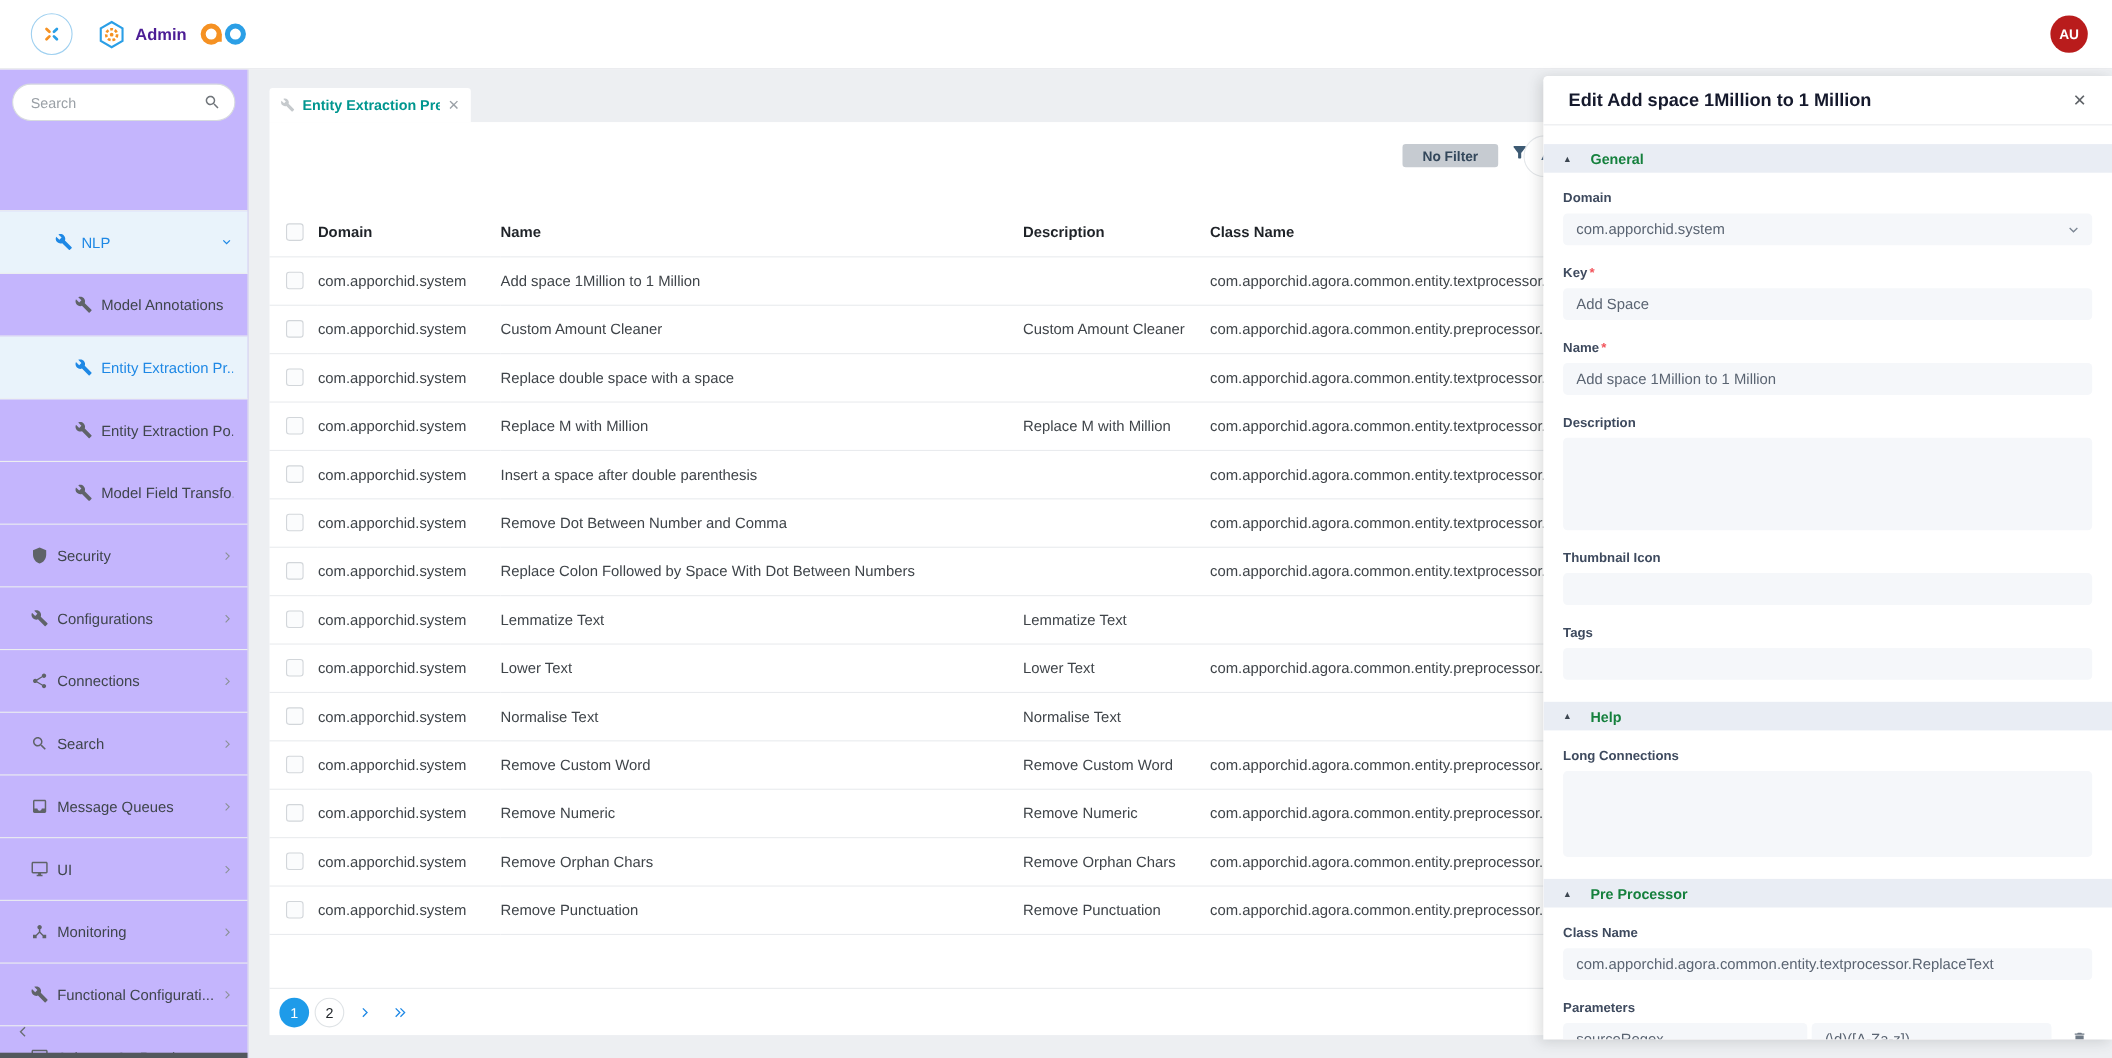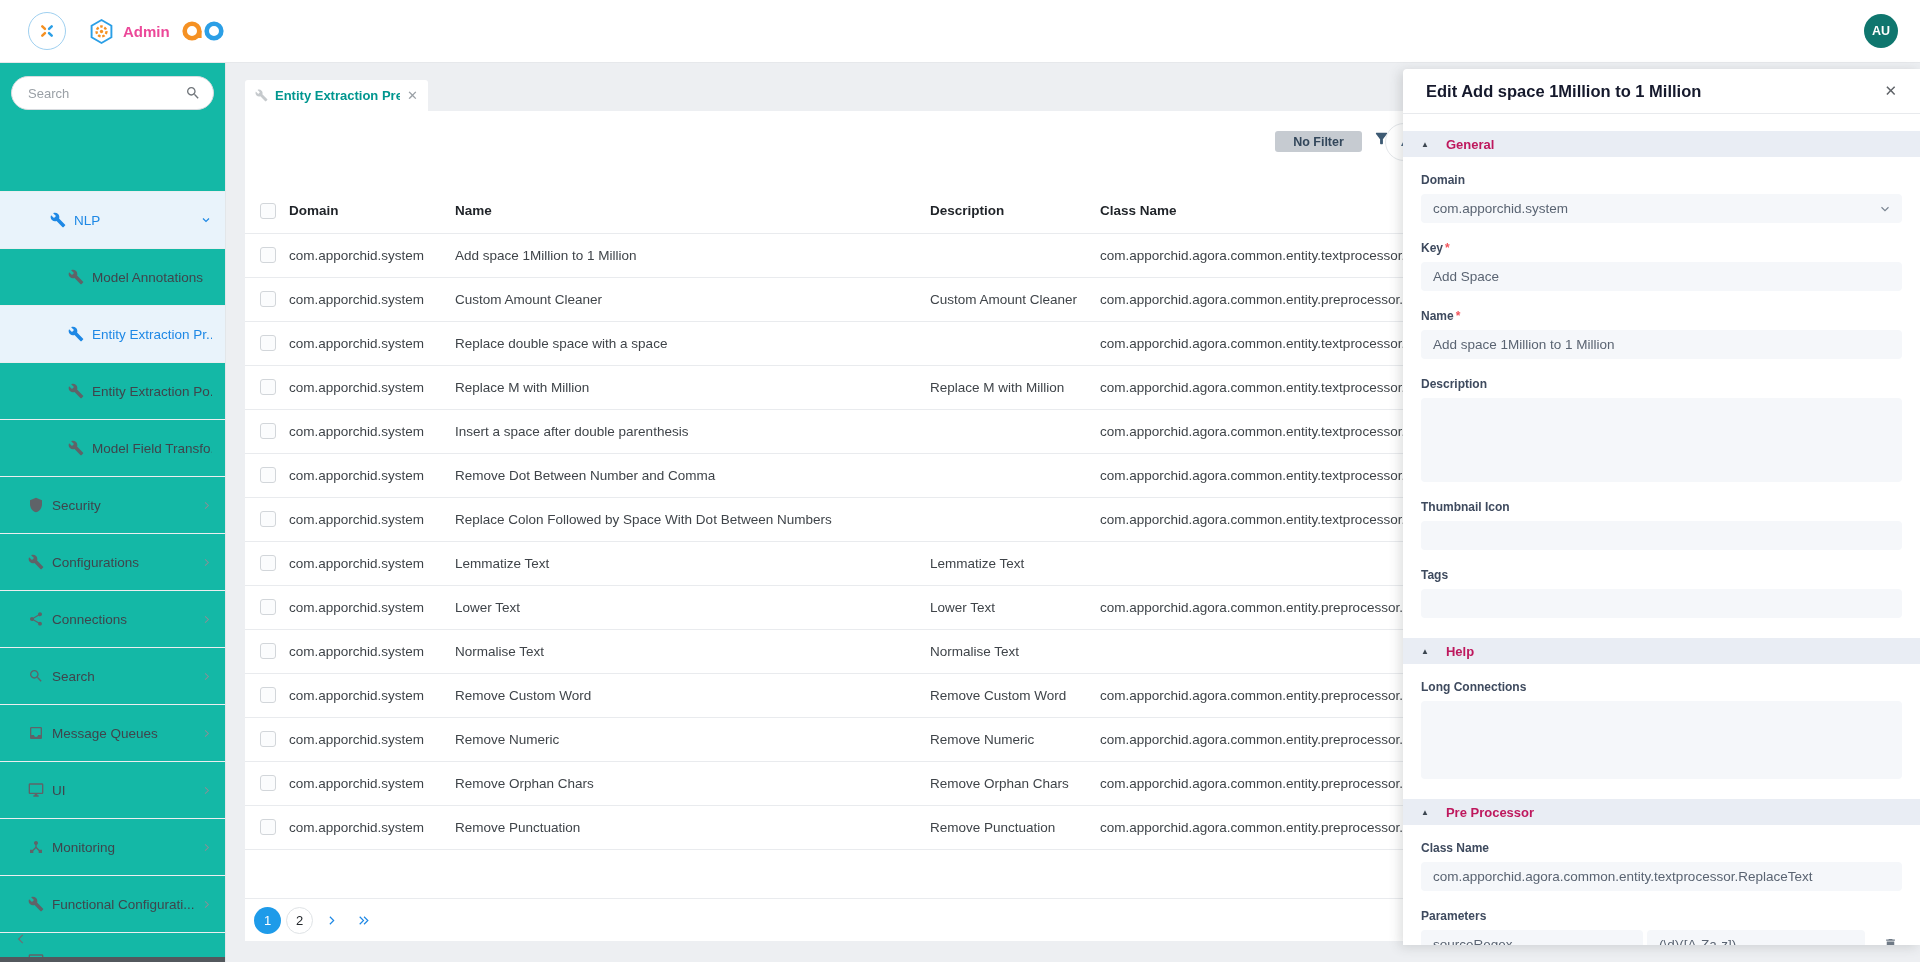--- a/index.html
+++ b/index.html
@@ -6,27 +6,27 @@
   html,body { width:1920px; height:962px; overflow:hidden; }
   body { font-family:"Liberation Sans", sans-serif; background:#edeff2; position:relative; color:#3f454c; }
   .ic { flex:0 0 auto; }
 
   
   .header { position:absolute; top:0; left:0; right:0; height:63px; background:#fff;
             border-bottom:1px solid #e6e8eb; z-index:40; display:flex; align-items:center; padding:0 22px; }
   .logo-circle { width:38px; height:38px; border-radius:50%; border:1.5px solid #9fd0f0;
                  display:flex; align-items:center; justify-content:center; margin-left:6px; cursor:pointer; }
   .hex-logo { margin-left:22px; display:flex; align-items:center; }
-  .app-name { font-size:15px; font-weight:700; color:#ec4899; margin-left:8px; }
+  .app-name { font-size:15px; font-weight:700; color:#4c1d95; margin-left:8px; }
   .ao-logo { margin-left:10px; display:flex; align-items:center; }
-  .avatar { margin-left:auto; width:34px; height:34px; border-radius:50%; background:#0f766e; color:#fff;
+  .avatar { margin-left:auto; width:34px; height:34px; border-radius:50%; background:#b91c1c; color:#fff;
             font-size:12.5px; font-weight:700; display:flex; align-items:center; justify-content:center; cursor:pointer; }
 
   
-  .sidebar { position:absolute; top:63px; left:0; width:226px; bottom:0; background:#14b8a6;
+  .sidebar { position:absolute; top:63px; left:0; width:226px; bottom:0; background:#c4b5fd;
              border-right:1px solid #e3e6e9; z-index:30; }
   .search-wrap { margin:13px 11px 0; position:relative; }
   .search-input { width:100%; height:34px; border:1px solid #d7dbdf; border-radius:17px; background:#fff;
                   padding:0 38px 0 16px; font-size:13px; color:#5f6368; outline:none; font-family:inherit; }
   .search-input::placeholder { color:#9aa0a6; }
   .search-ic { position:absolute; right:13px; top:9px; color:#70757a; }
   .nav { position:absolute; top:128px; left:0; right:0; border-top:1px solid #eceef0; }
   .nav-item { height:57px; border-bottom:1px solid #eceef0; display:flex; align-items:center;
               padding-right:13px; cursor:pointer; color:#3f454c; font-size:13.5px; }
   .nav-item .nav-label { margin-left:8px; white-space:nowrap; overflow:hidden; }
@@ -79,21 +79,21 @@
   .panel { position:absolute; left:1403px; top:69px; right:0; bottom:17px; background:#fff; z-index:50;
            border-radius:4px 0 0 0; box-shadow:-3px 2px 12px rgba(60,64,67,.18); overflow:hidden; }
   .panel-head { height:45px; border-bottom:1px solid #e8eaed; display:flex; align-items:center; padding:0 23px; }
   .panel-title { font-size:16.5px; font-weight:700; color:#15192c; flex:1; }
   .panel-close { color:#5f6368; font-size:15px; cursor:pointer; }
   .panel-body { position:absolute; top:46px; left:0; right:0; bottom:0; padding:16px 18px 0; overflow:hidden; }
   .sec-bar { margin:0 -18px; height:26px; background:#e9edf4; display:flex; align-items:center;
              padding:0 18px; cursor:pointer; }
   .sec-bar + .sec-bar, .mt20 { margin-top:20px; }
   .caret { font-size:8px; color:#3c4650; }
-  .sec-label { font-size:13px; font-weight:700; color:#be185d; margin-left:17px; }
+  .sec-label { font-size:13px; font-weight:700; color:#15803d; margin-left:17px; }
   .fld { margin-top:18px; }
   .fld.first { margin-top:16px; }
   .fld label { display:block; font-size:12px; font-weight:700; color:#3e4a5e; }
   .req { color:#f2545b; margin-left:2px; }
   .inp { margin-top:7px; display:block; width:100%; height:29px; background:#f5f7fa; border:none;
          border-radius:4px; padding:0 12px; font-size:13.5px; color:#5a6472; font-family:inherit; outline:none; }
   .select { display:flex; align-items:center; justify-content:space-between; cursor:pointer; padding-right:10px; }
   .select .ic { color:#7a8592; }
   textarea.inp { resize:none; padding-top:8px; }
   .ta-desc { height:84px; }

